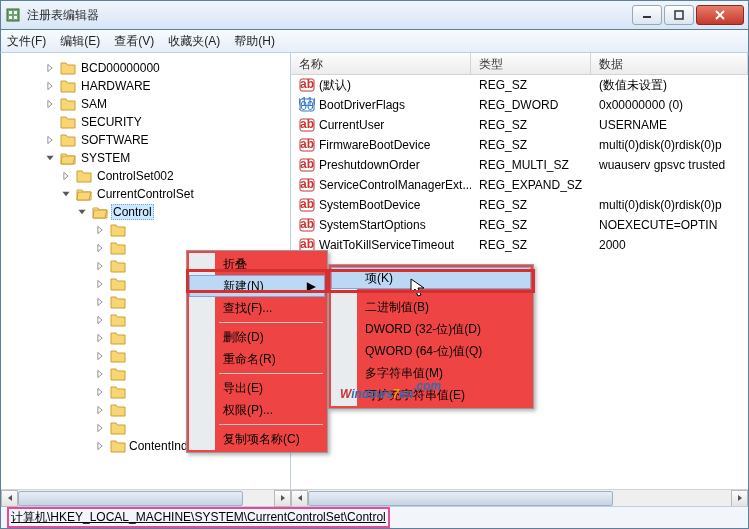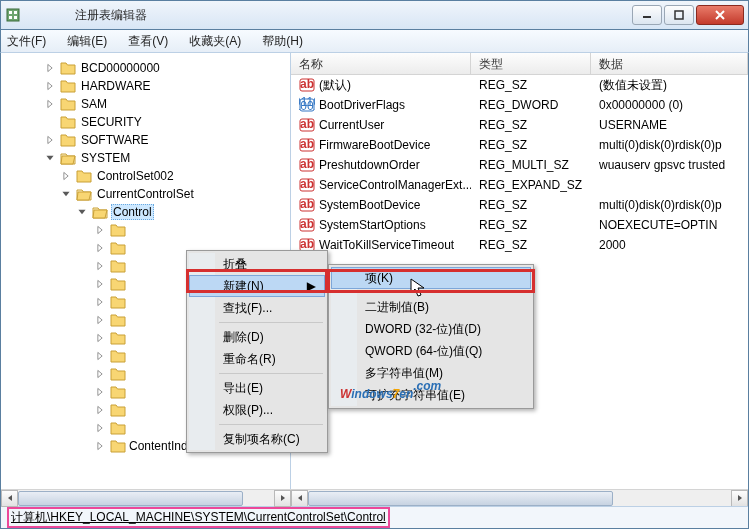--- a/index.html
+++ b/index.html
@@ -1,27 +1,27 @@
 <!DOCTYPE html>
 <html><head>
 <meta charset="utf-8">
 <style>
 * { margin:0; padding:0; box-sizing:border-box; font-family:"Microsoft YaHei","Segoe UI",Tahoma,sans-serif; font-size:12px; }
 body { width:749px; height:529px; background:#fff; overflow:hidden; position:relative; }
 
 
-.titlebar { height:30px; background:linear-gradient(#f0f5fb,#d8e6f5); border:1px solid #5a7fa0; display:flex; align-items:center; padding:0 4px;gap:48px; }
+.titlebar { height:30px; background:linear-gradient(#f0f5fb,#d8e6f5); border:1px solid #5a7fa0; display:flex; align-items:center; padding:0 4px; }
 .titlebar .appicon { width:16px; height:16px; margin-right:6px; }
 .titlebar .title { flex:1; color:#2a2a2a; }
 .winctrl { display:flex; gap:2px; }
 .winbtn { width:30px; height:20px; border:1px solid #9aa7b5; border-radius:3px; background:linear-gradient(#fdfdfd,#dce6f0); display:flex; align-items:center; justify-content:center; }
 .winbtn.close { width:48px; background:linear-gradient(#e97c6a,#c33a2c); border-color:#8a2a1f; color:#fff; }
 .winbtn svg { display:block; }
 
-.menubar { height:22px; background:linear-gradient(#f7fbff,#e6eef7); border-left:1px solid #5a7fa0; border-right:1px solid #5a7fa0; display:flex; align-items:center; padding:0 6px; gap:21px; }
+.menubar { height:22px; background:linear-gradient(#f7fbff,#e6eef7); border-left:1px solid #5a7fa0; border-right:1px solid #5a7fa0; display:flex; align-items:center; padding:0 6px; gap:14px; }
 .menubar .mitem { color:#222; }
 
 .client { position:absolute; top:52px; left:0; right:0; bottom:0; border:1px solid #5a7fa0; border-top:1px solid #bcd0e5; display:flex; flex-direction:column; }
 
 .panes { flex:1; display:flex; min-height:0; }
 
 
 .tree { width:290px; border-right:1px solid #bcd0e5; overflow:auto; background:#fff; padding:6px 0 6px 4px; }
 .node { display:flex; align-items:center; height:18px; padding:0 2px; white-space:nowrap; }
 .expander { width:14px; height:14px; display:flex; align-items:center; justify-content:center; color:#5b5b5b; }
@@ -48,21 +48,21 @@
 .cell.name { width:180px; display:flex; align-items:center; gap:4px; }
 .cell.type { width:120px; }
 .cell.data { flex:1; }
 .valicon { width:16px; height:16px; flex-shrink:0; }
 
 
 .statusbar { height:22px; border-top:1px solid #bcd0e5; display:flex; align-items:center; padding:0 6px; background:#f2f6fb; }
 .statusbar .path { border:2px solid #ec4899; padding:0 2px; flex:0 0 auto;text-decoration:underline; }
 
 
-.ctx { position:absolute; background:#e5e5e5; border:1px solid #9a9a9a; box-shadow:2px 2px 4px rgba(0,0,0,.3); padding:2px; }
+.ctx { position:absolute; background:#ef4444; border:1px solid #9a9a9a; box-shadow:2px 2px 4px rgba(0,0,0,.3); padding:2px; }
 .ctx .iconstrip { position:absolute; left:2px; top:2px; bottom:2px; width:26px; background:#e8ecef; }
 .ctx .item { position:relative; height:22px; display:flex; align-items:center; padding:0 30px 0 34px; white-space:nowrap; }
 .ctx .item.hover { background:#bcd8f4; border:1px solid #7da7d9; padding:0 29px 0 33px; }
 .ctx .item .arrow { position:absolute; right:8px; }
 .ctx .sep { height:1px; background:#c8c8c8; margin:3px 2px 3px 30px; }
 
 .redbox { position:absolute; border:3px solid #d62f2f; pointer-events:none; }
 #rb1 { left:186px; top:269px; width:142px; height:24px; }
 #rb2 { left:327px; top:269px; width:208px; height:24px; }
 

